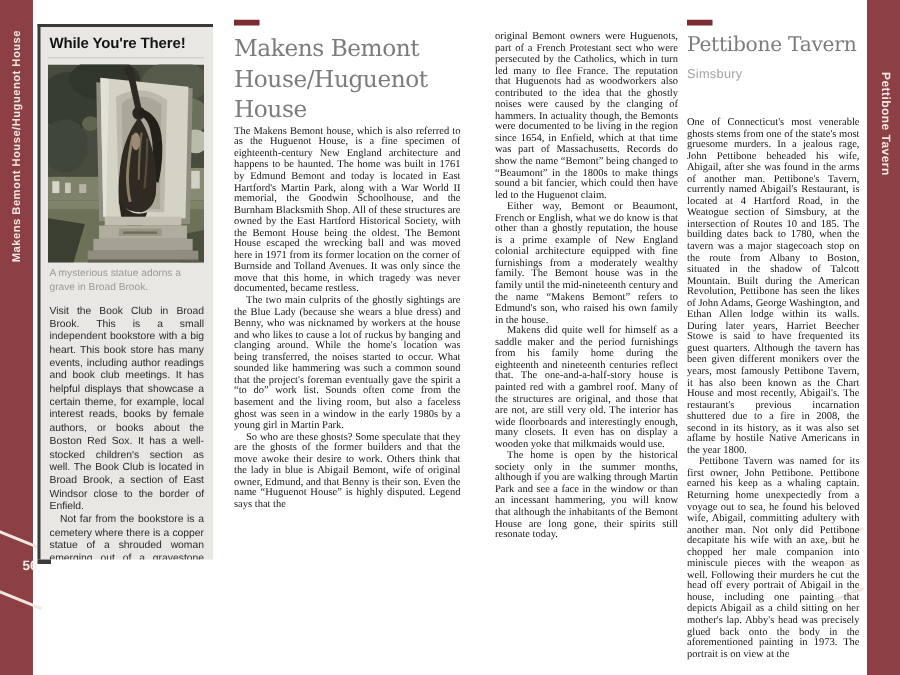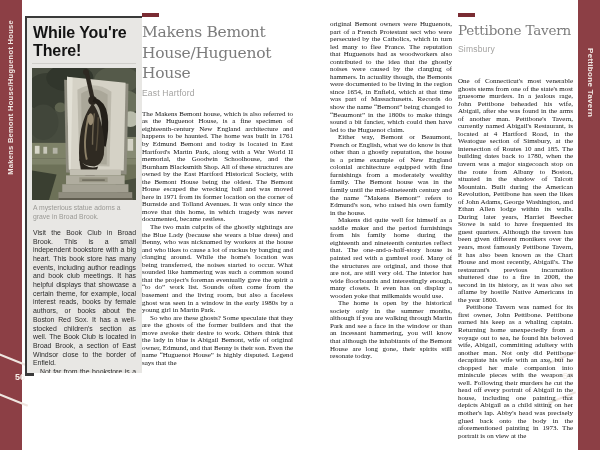--- a/index.html
+++ b/index.html
@@ -34,21 +34,21 @@
   .pg-num{position:absolute;top:22px;width:100%;text-align:center;
           font-size:9px;font-weight:700;color:#f6efe9;}
 
   
   .sidebar{
     position:absolute;left:25px;top:16px;width:117px;height:357px;
     background:#e8e7e4;border-top:2px solid #3a3a3a;border-left:2px solid #3a3a3a;
     box-sizing:border-box;padding:4px 6px 6px 5px;overflow:hidden;
   }
   .sidebar-foot{position:absolute;left:25px;top:373px;width:9px;height:3px;background:#3a3a3a;}
-  .sb-title{font-size:16px;font-weight:700;color:#141414;margin:2px 0 3px 1px;letter-spacing:-.1px;}
+  .sb-title{font-size:10px;font-weight:700;color:#141414;margin:2px 0 3px 1px;letter-spacing:-.1px;}
   .sb-rule{height:1px;background:#d0cfcb;margin:0 0 4px;}
   .photo{width:104px;height:132px;margin:0 auto;display:block;}
   .caption{font-size:6.8px;line-height:1.32;color:#9a9995;margin:4px 0 7px 1px;}
   .sb-text{font-size:6.9px;line-height:1.26;color:#2a2a2a;text-align:justify;margin:0 0 0 1px;}
   .sb-text.ind{text-indent:7px;}
 
   
   .head-dash{width:17px;height:4px;background:#7a2c33;margin:0 0 5px;}
   .art-title{
     font-family:"DejaVu Serif", serif;font-weight:400;
@@ -57,21 +57,21 @@
   }
   .art-title.small{font-size:13.5px;white-space:nowrap;letter-spacing:-.2px;}
   .art-loc{font-size:8.5px;color:#a3a2a0;margin:4px 0 13px;letter-spacing:.2px;}
   .col-pet .art-loc{margin-bottom:24px;}
   .bt{
     font-family:"Liberation Serif","DejaVu Serif", serif;
     font-size:7px;line-height:1.08;color:#111;text-align:justify;margin:0;
   }
   .bt.ind{text-indent:8px;}
 
-  .main-col{position:absolute;left:142px;top:13px;width:151px;height:425px;overflow:hidden;}
+  .main-col{position:absolute;left:156px;top:13px;width:151px;height:425px;overflow:hidden;}
   .col-cont{position:absolute;left:330px;top:21px;width:122px;height:412px;overflow:hidden;}
   .col-pet{position:absolute;left:458px;top:13px;width:115px;height:428px;overflow:hidden;}
 </style>
 </head>
 <body>
 
 <div class="spread">
 
   <div class="band band-left">
     <div class="tab-label tab-label-left">Makens Bemont House/Huguenot House</div>
@@ -144,21 +144,20 @@
     <p class="sb-text">Visit the Book Club in Broad Brook. This is a small independent bookstore with a big heart. This book store has many events, including author readings and book club meetings. It has helpful displays that showcase a certain theme, for example, local interest reads, books by female authors, or books about the Boston Red Sox. It has a well-stocked children's section as well. The Book Club is located in Broad Brook, a section of East Windsor close to the border of Enfield.</p>
     <p class="sb-text ind">Not far from the bookstore is a cemetery where there is a copper statue of a shrouded woman emerging out of a gravestone marked by the last name “Morton.”</p>
   </aside>
   <div class="sidebar-foot"></div>
 
   <article class="main-col">
     <div class="head-dash"></div>
     <h1 class="art-title">Makens Bemont
 House/Huguenot
 House</h1>
-    <div class="art-loc">East Hartford</div>
     <p class="bt">The Makens Bemont house, which is also referred to as the Huguenot House, is a fine specimen of eighteenth-century New England architecture and happens to be haunted. The home was built in 1761 by Edmund Bemont and today is located in East Hartford's Martin Park, along with a War World II memorial, the Goodwin Schoolhouse, and the Burnham Blacksmith Shop. All of these structures are owned by the East Hartford Historical Society, with the Bemont House being the oldest. The Bemont House escaped the wrecking ball and was moved here in 1971 from its former location on the corner of Burnside and Tolland Avenues. It was only since the move that this home, in which tragedy was never documented, became restless.</p>
     <p class="bt ind">The two main culprits of the ghostly sightings are the Blue Lady (because she wears a blue dress) and Benny, who was nicknamed by workers at the house and who likes to cause a lot of ruckus by banging and clanging around. While the home's location was being transferred, the noises started to occur. What sounded like hammering was such a common sound that the project's foreman eventually gave the spirit a “to do” work list. Sounds often come from the basement and the living room, but also a faceless ghost was seen in a window in the early 1980s by a young girl in Martin Park.</p>
     <p class="bt ind">So who are these ghosts? Some speculate that they are the ghosts of the former builders and that the move awoke their desire to work. Others think that the lady in blue is Abigail Bemont, wife of original owner, Edmund, and that Benny is their son. Even the name “Huguenot House” is highly disputed. Legend says that the</p>
   </article>
 
   <div class="col-cont">
     <p class="bt">original Bemont owners were Huguenots, part of a French Protestant sect who were persecuted by the Catholics, which in turn led many to flee France. The reputation that Huguenots had as woodworkers also contributed to the idea that the ghostly noises were caused by the clanging of hammers. In actuality though, the Bemonts were documented to be living in the region since 1654, in Enfield, which at that time was part of Massachusetts. Records do show the name “Bemont” being changed to “Beaumont” in the 1800s to make things sound a bit fancier, which could then have led to the Huguenot claim.</p>
     <p class="bt ind">Either way, Bemont or Beaumont, French or English, what we do know is that other than a ghostly reputation, the house is a prime example of New England colonial architecture equipped with fine furnishings from a moderately wealthy family. The Bemont house was in the family until the mid-nineteenth century and the name “Makens Bemont” refers to Edmund's son, who raised his own family in the house.</p>
     <p class="bt ind">Makens did quite well for himself as a saddle maker and the period furnishings from his family home during the eighteenth and nineteenth centuries reflect that. The one-and-a-half-story house is painted red with a gambrel roof. Many of the structures are original, and those that are not, are still very old. The interior has wide floorboards and interestingly enough, many closets. It even has on display a wooden yoke that milkmaids would use.</p>
     <p class="bt ind">The home is open by the historical society only in the summer months, although if you are walking through Martin Park and see a face in the window or than an incessant hammering, you will know that although the inhabitants of the Bemont House are long gone, their spirits still resonate today.</p>

